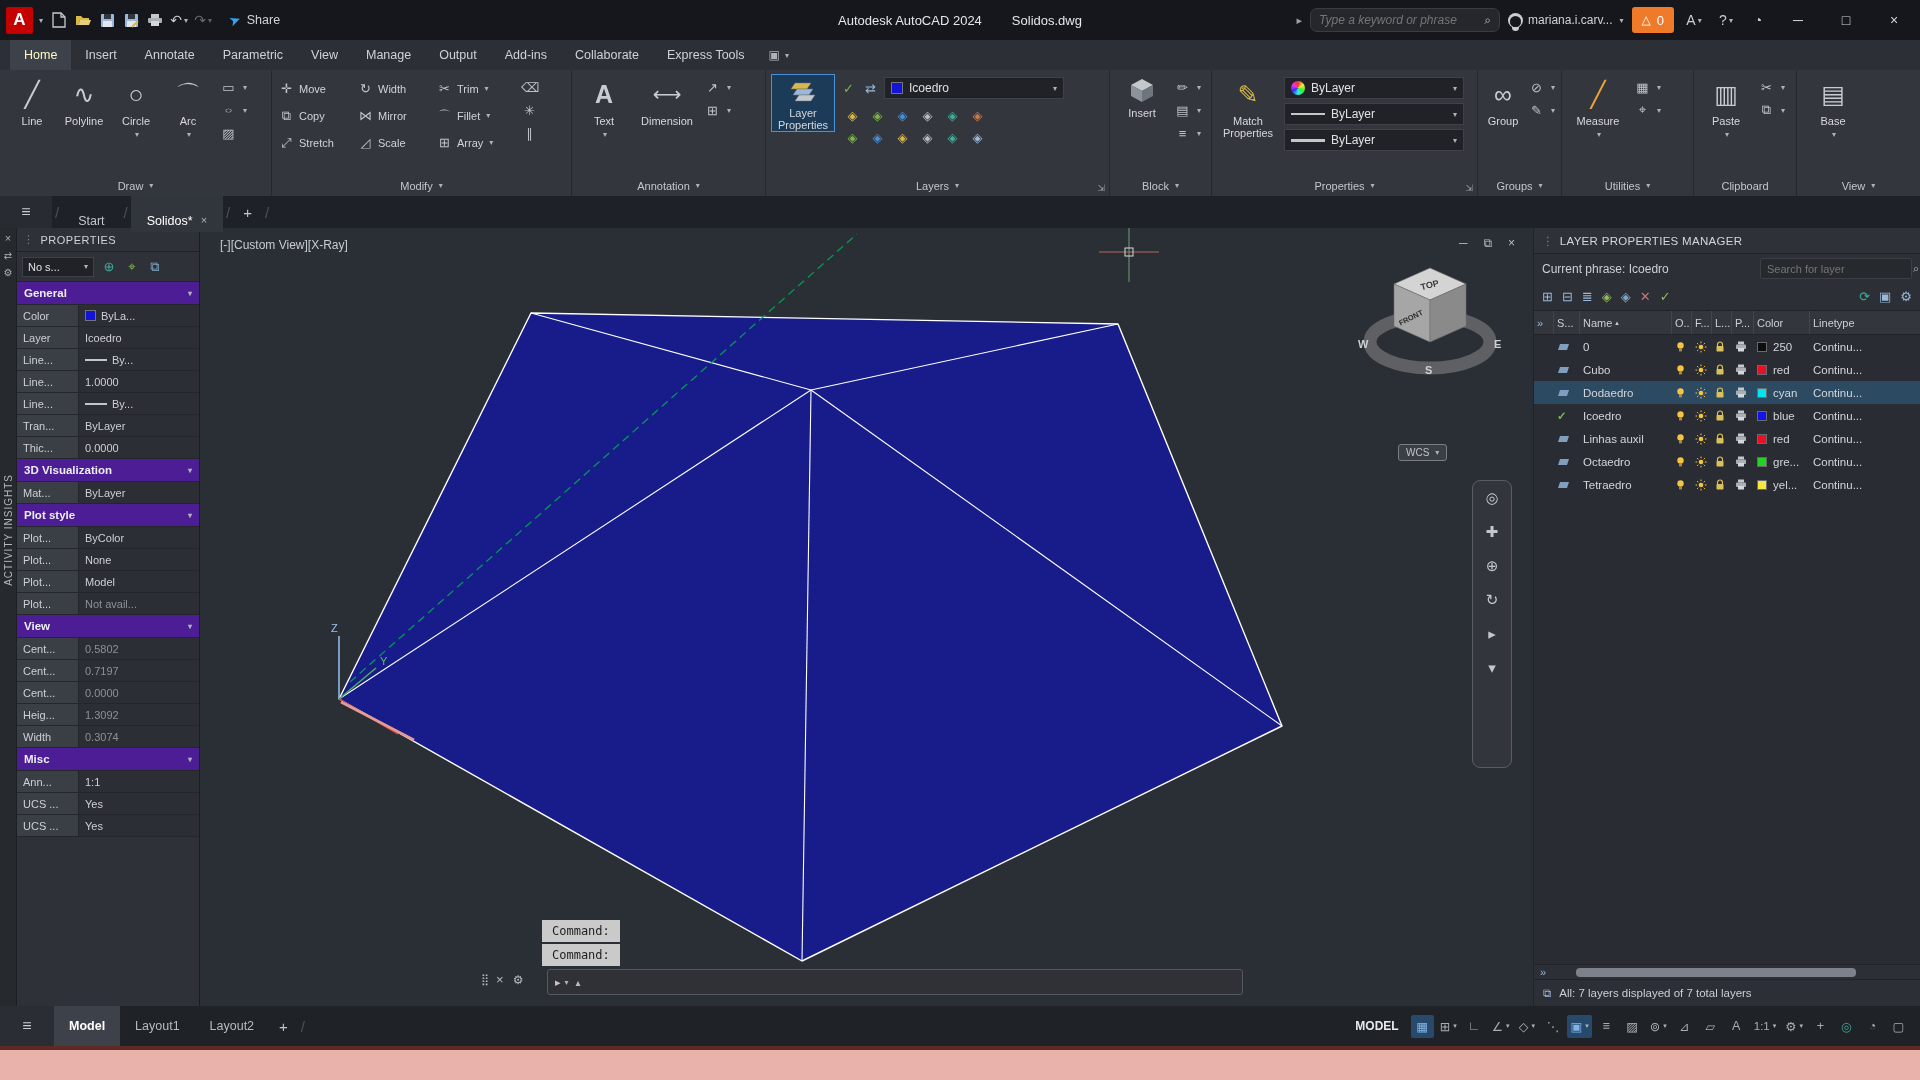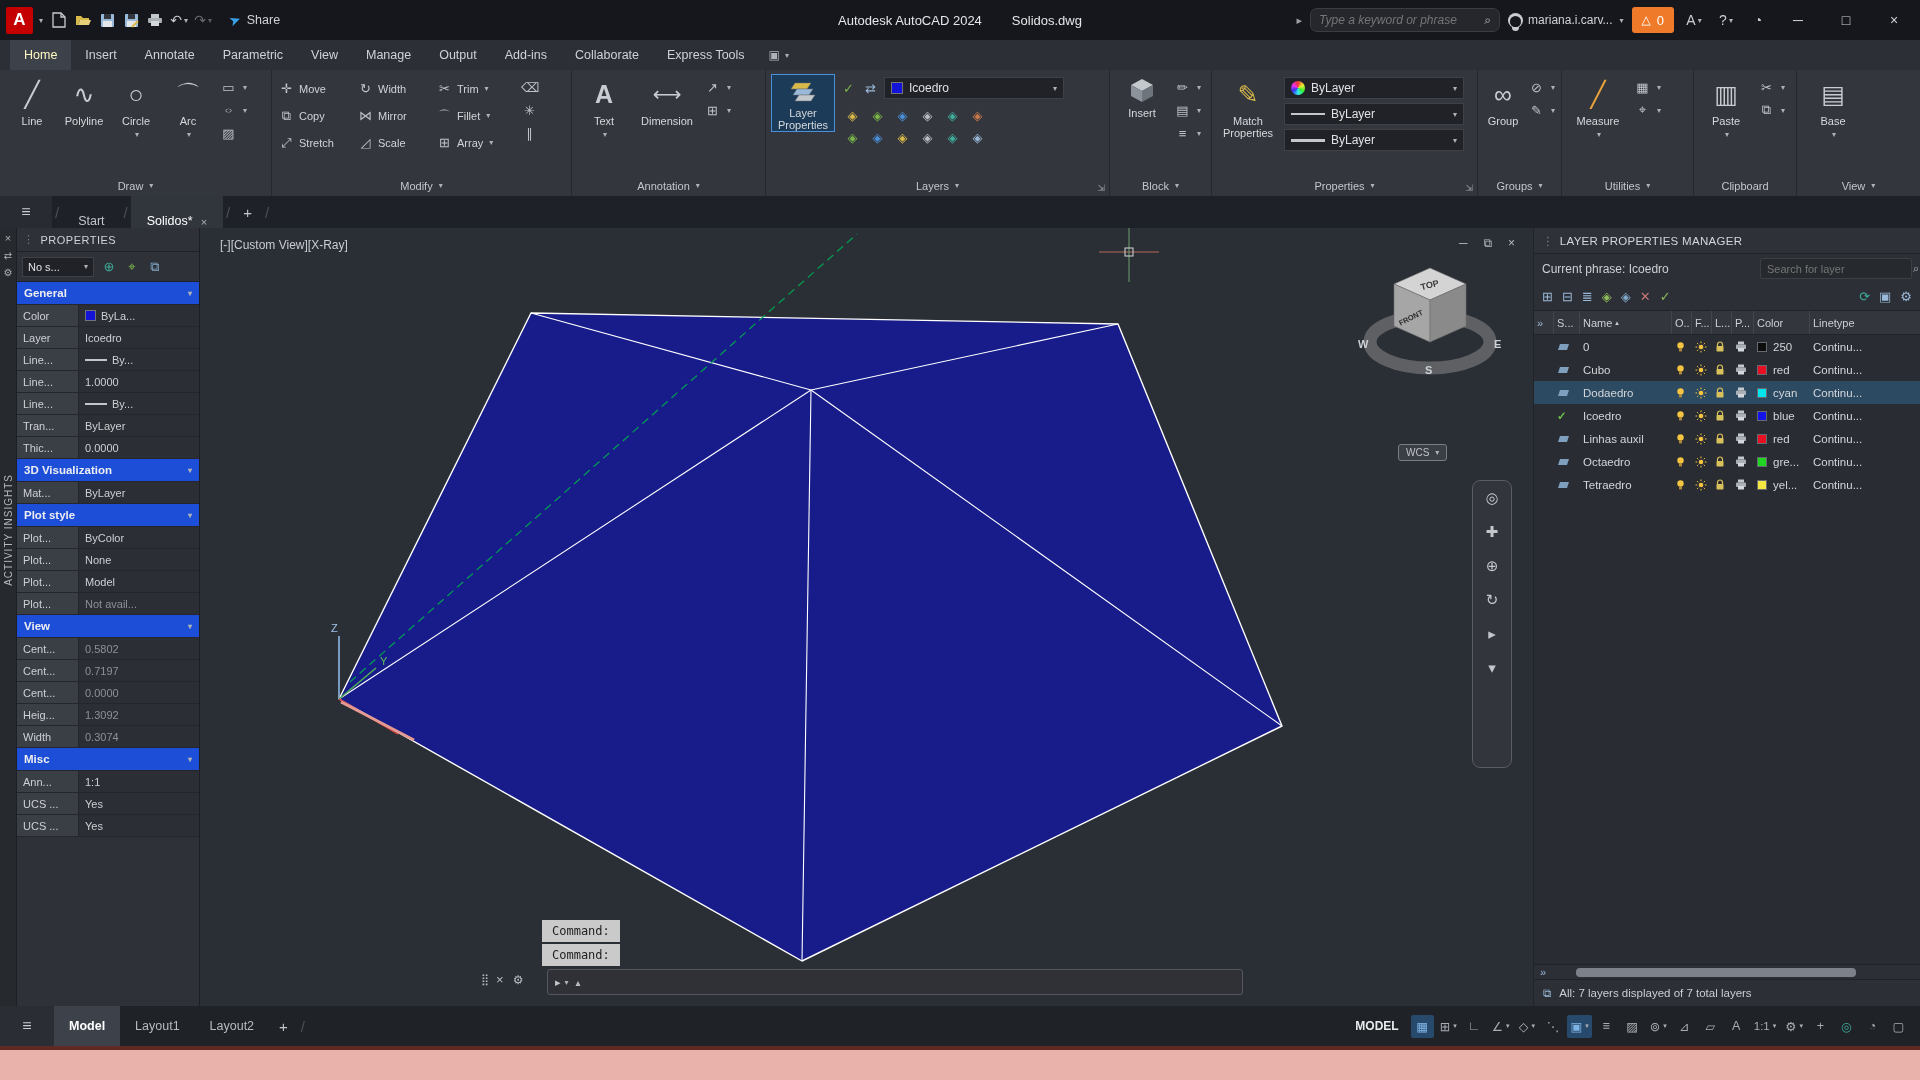--- a/index.html
+++ b/index.html
@@ -62,42 +62,42 @@
   .dashline{display:inline-block;width:34px;height:0;border-top:2px solid #c3c7cc}
   .colorwheel{width:14px;height:14px;border-radius:50%;
     background:conic-gradient(#e33,#ee3,#3e3,#3ee,#33e,#e3e,#e33)}
   .launcher{position:absolute;right:4px;bottom:3px;font-size:9px;color:#9aa0a6}
 
   
   .doctabs{position:absolute;top:196px;left:0;right:0;height:32px;background:#1e2127;display:flex;
     align-items:stretch;z-index:27}
   .dt-menu{width:52px;display:flex;align-items:center;justify-content:center;font-size:16px;color:#c9ccd1;background:#282b31}
   .slash{display:flex;align-items:center;color:#4d5158;font-size:15px;padding:0 3px}
-  .doctab{display:flex;align-items:flex-end;gap:8px;padding:0 16px;font-size:12.5px;color:#c3c6cb}
+  .doctab{display:flex;align-items:flex-start;gap:8px;padding:18px 16px;font-size:12.5px;color:#c3c6cb}
   .doctab.active{background:#31353c;color:#fff}
   .dt-close{font-size:11px;color:#aeb2b8}
   .dt-plus{display:flex;align-items:center;padding:0 10px;color:#c3c6cb;font-size:15px}
 
   
   .workspace{position:absolute;top:228px;left:0;right:0;height:778px;display:flex}
 
   
   .pp{width:200px;background:#2e3137;display:flex;border-right:1px solid #1c1e22}
   .pp-strip{width:17px;background:#26292e;border-right:1px solid #1c1f24;display:flex;flex-direction:column;
     align-items:center;padding-top:4px;gap:6px;color:#aeb2b8;font-size:11px}
   .pp-vtext{margin-top:190px;writing-mode:vertical-rl;transform:rotate(180deg);font-size:10px;
     letter-spacing:1px;color:#b4b8be;white-space:nowrap}
   .pp-main{flex:1;display:flex;flex-direction:column}
   .pp-title{height:24px;background:#2e3137;border-bottom:1px solid #202329;display:flex;align-items:center;
     gap:6px;padding:0 6px;font-size:11px;letter-spacing:.5px;color:#cfd2d6}
   .pp-toolbar{height:30px;border-bottom:1px solid #202329;display:flex;align-items:center;gap:5px;padding:0 5px}
   .pp-combo{width:72px;height:20px;background:#202227;border:1px solid #3e4147;display:flex;align-items:center;
     justify-content:space-between;padding:0 5px;font-size:11px;color:#dfe1e4}
   .pp-tool{width:20px;height:20px;display:flex;align-items:center;justify-content:center;font-size:13px}
-  .sec-h{height:23px;background:#1d4ed8;border-bottom:1px solid #24262b;color:#eceef0;
+  .sec-h{height:23px;background:#4c1d95;border-bottom:1px solid #24262b;color:#eceef0;
     font-size:11.5px;font-weight:bold;display:flex;align-items:center;padding:0 7px;gap:20px}
   .sec-h .dd{margin-left:auto}
   .prow{display:flex;height:22px}
   .pr-label{width:62px;background:#3a3e45;border-bottom:1px solid #24262b;border-right:1px solid #24262b;
     display:flex;align-items:center;padding:0 6px;font-size:11px;color:#cdd0d4;white-space:nowrap;overflow:hidden}
   .pr-value{flex:1;background:#2b2e34;border-bottom:1px solid #24262b;display:flex;align-items:center;
     gap:5px;padding:0 6px;font-size:11px;color:#cdd0d4;white-space:nowrap;overflow:hidden}
   .pr-value.dim{color:#8d9197}
   .dashprev{display:inline-block;width:22px;border-top:2px solid #c3c7cc}
 

